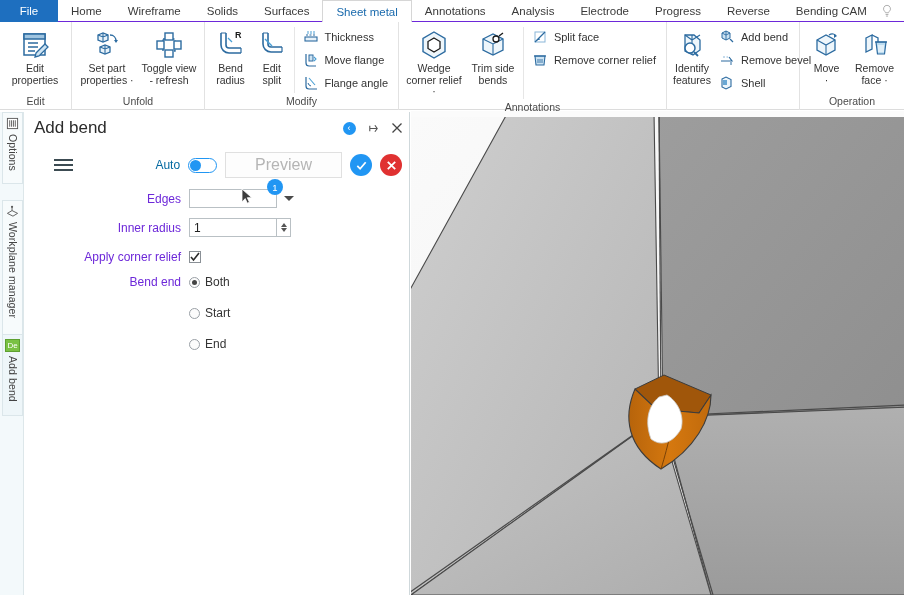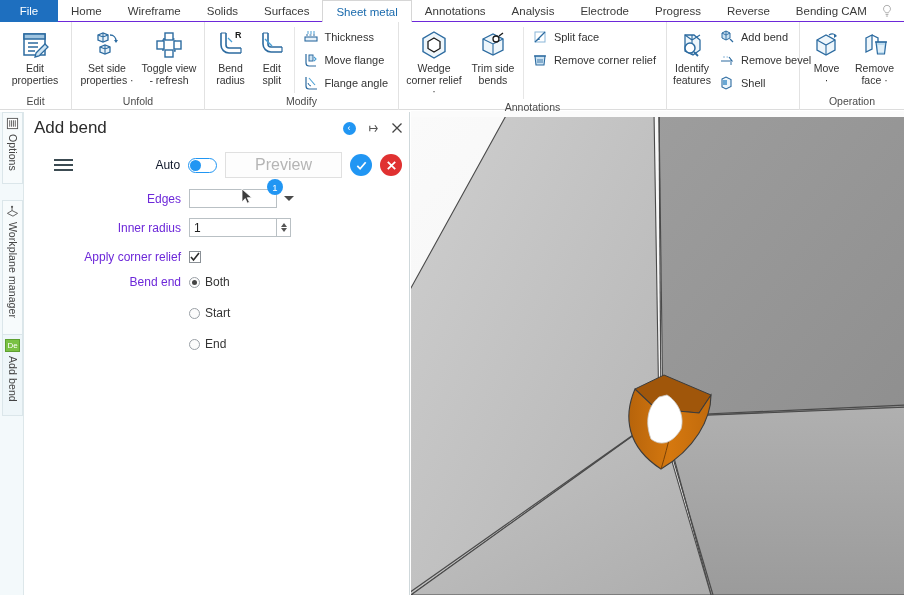--- a/index.html
+++ b/index.html
@@ -110,21 +110,21 @@
     display: flex; align-items: center; justify-content: center;
   }
 
   .toolrow {
     position: absolute; left: 0; top: 36px; width: 386px; height: 34px;
     display: flex; align-items: center; padding: 0 8px 0 30px;
   }
   .hamburger { display: flex; flex-direction: column; gap: 3px; cursor: default; }
   .hamburger span { display: block; width: 19px; height: 2px; background: #3c4b52; }
   .toolrow-right { margin-left: auto; display: flex; align-items: center; gap: 8px; }
-  .auto-lbl { font-size: 12px; color: #0f172a; }
+  .auto-lbl { font-size: 12px; color: #0369a1; }
   .switch {
     width: 29px; height: 15px; border-radius: 8px;
     background: #ffffff; border: 1px solid #2196f3; position: relative;
     cursor: default;
   }
   .switch .knob {
     position: absolute; left: 1px; top: 1px;
     width: 11px; height: 11px; border-radius: 50%; background: #2196f3;
   }
   .preview-btn {
@@ -281,21 +281,21 @@
             <svg width="32" height="32" viewBox="0 0 32 32">
               <path d="M7 6l5-2 5 2v5l-5 2-5-2z" fill="#e8f2f9" stroke="#2c6ba0" stroke-width="1.3"></path>
               <path d="M12 4v9M7 6l5 2 5-2" fill="none" stroke="#2c6ba0" stroke-width="1.1"></path>
               <path d="M19 6c4 0 6 3 6 6" fill="none" stroke="#2c6ba0" stroke-width="1.3"></path>
               <path d="M23 11l2 3 2-3z" fill="#2c6ba0"></path>
               <path d="M9 18l5-2 5 2v5l-5 2-5-2z" fill="#e8f2f9" stroke="#2c6ba0" stroke-width="1.3"></path>
               <path d="M14 16v9M9 18l5 2 5-2" fill="none" stroke="#2c6ba0" stroke-width="1.1"></path>
             </svg>
           </span>
           <span class="cap">
-            <span>Set side</span><br><span>properties ·</span>
+            <span>Set part</span><br><span>properties ·</span>
           </span>
         </div>
         <div class="bigbtn">
           <span class="glyph">
             <svg width="32" height="32" viewBox="0 0 32 32">
               <rect x="10" y="10" width="12" height="12" fill="none" stroke="#2c6ba0" stroke-width="1.4" stroke-dasharray="2.5 2"></rect>
               <rect x="4" y="12" width="7" height="8" fill="#fff" stroke="#2c6ba0" stroke-width="1.4"></rect>
               <rect x="21" y="12" width="7" height="8" fill="#fff" stroke="#2c6ba0" stroke-width="1.4"></rect>
               <rect x="12" y="4" width="8" height="7" fill="#fff" stroke="#2c6ba0" stroke-width="1.4"></rect>
               <rect x="12" y="21" width="8" height="7" fill="#fff" stroke="#2c6ba0" stroke-width="1.4"></rect>

